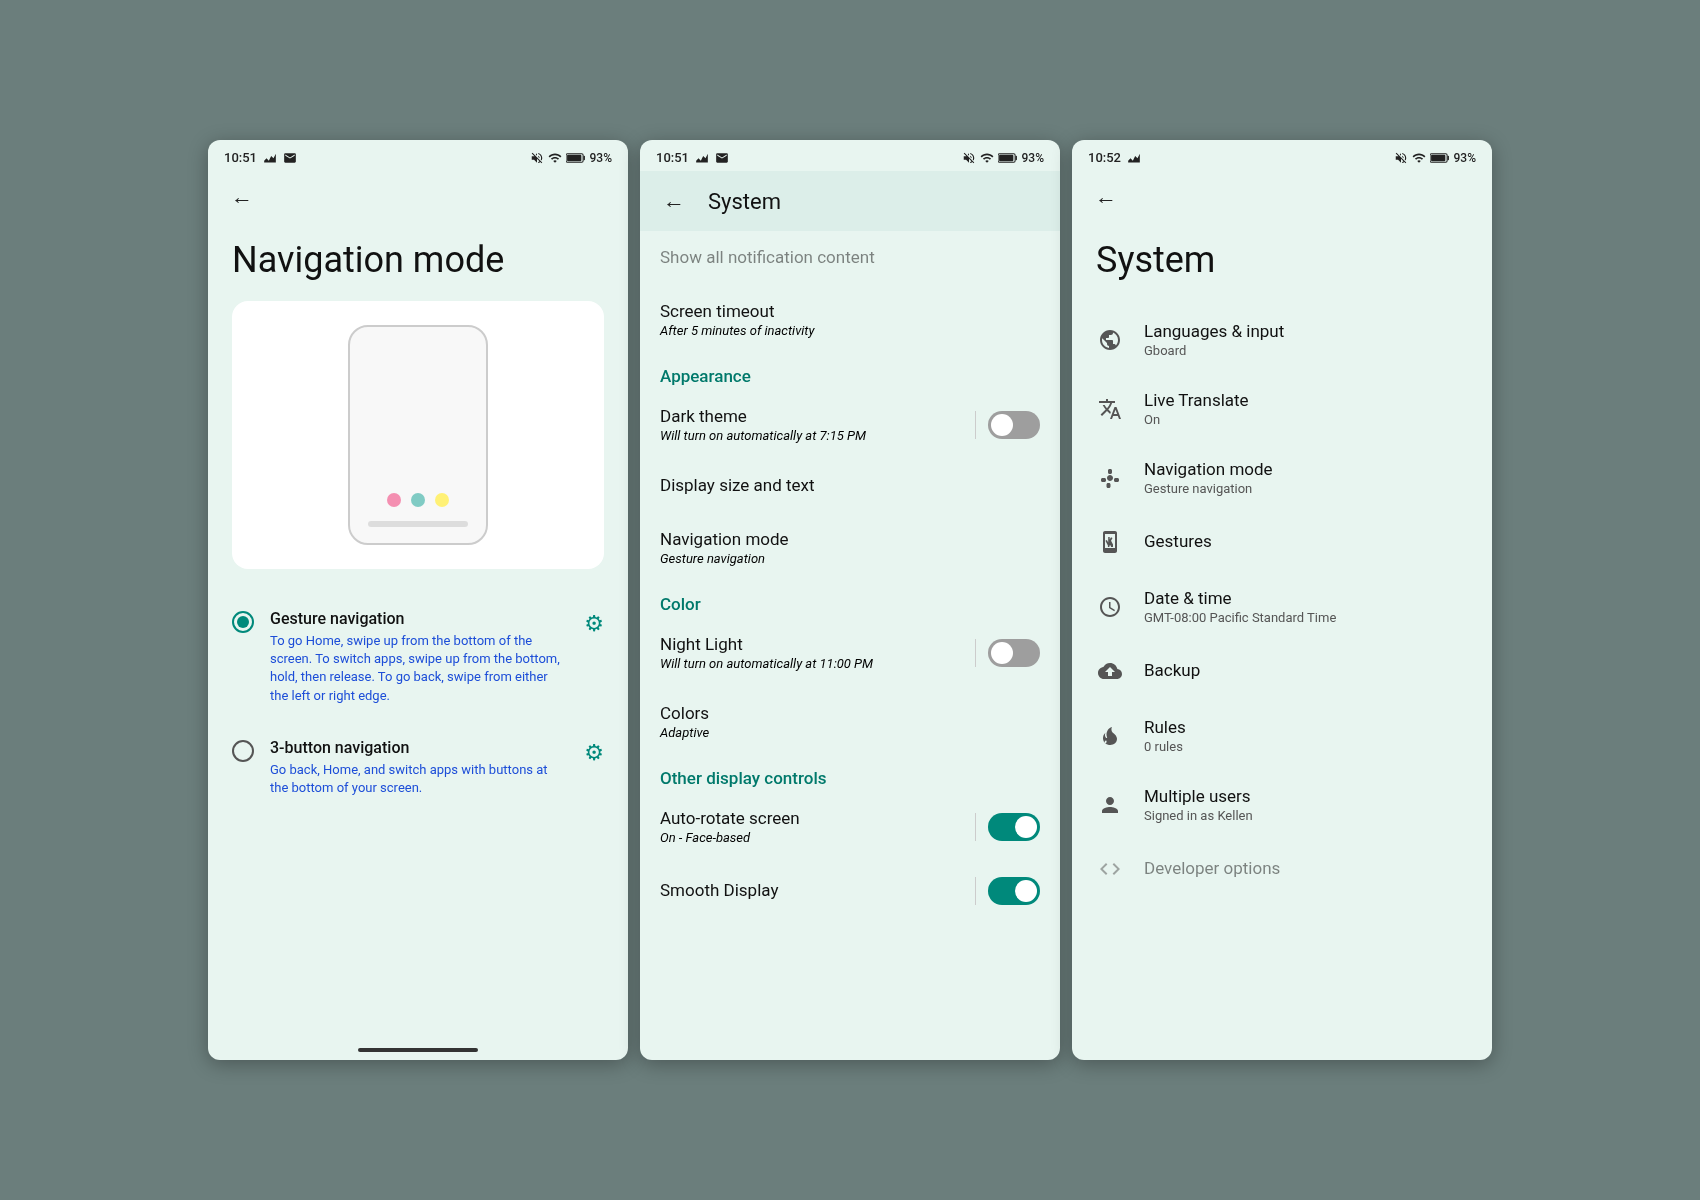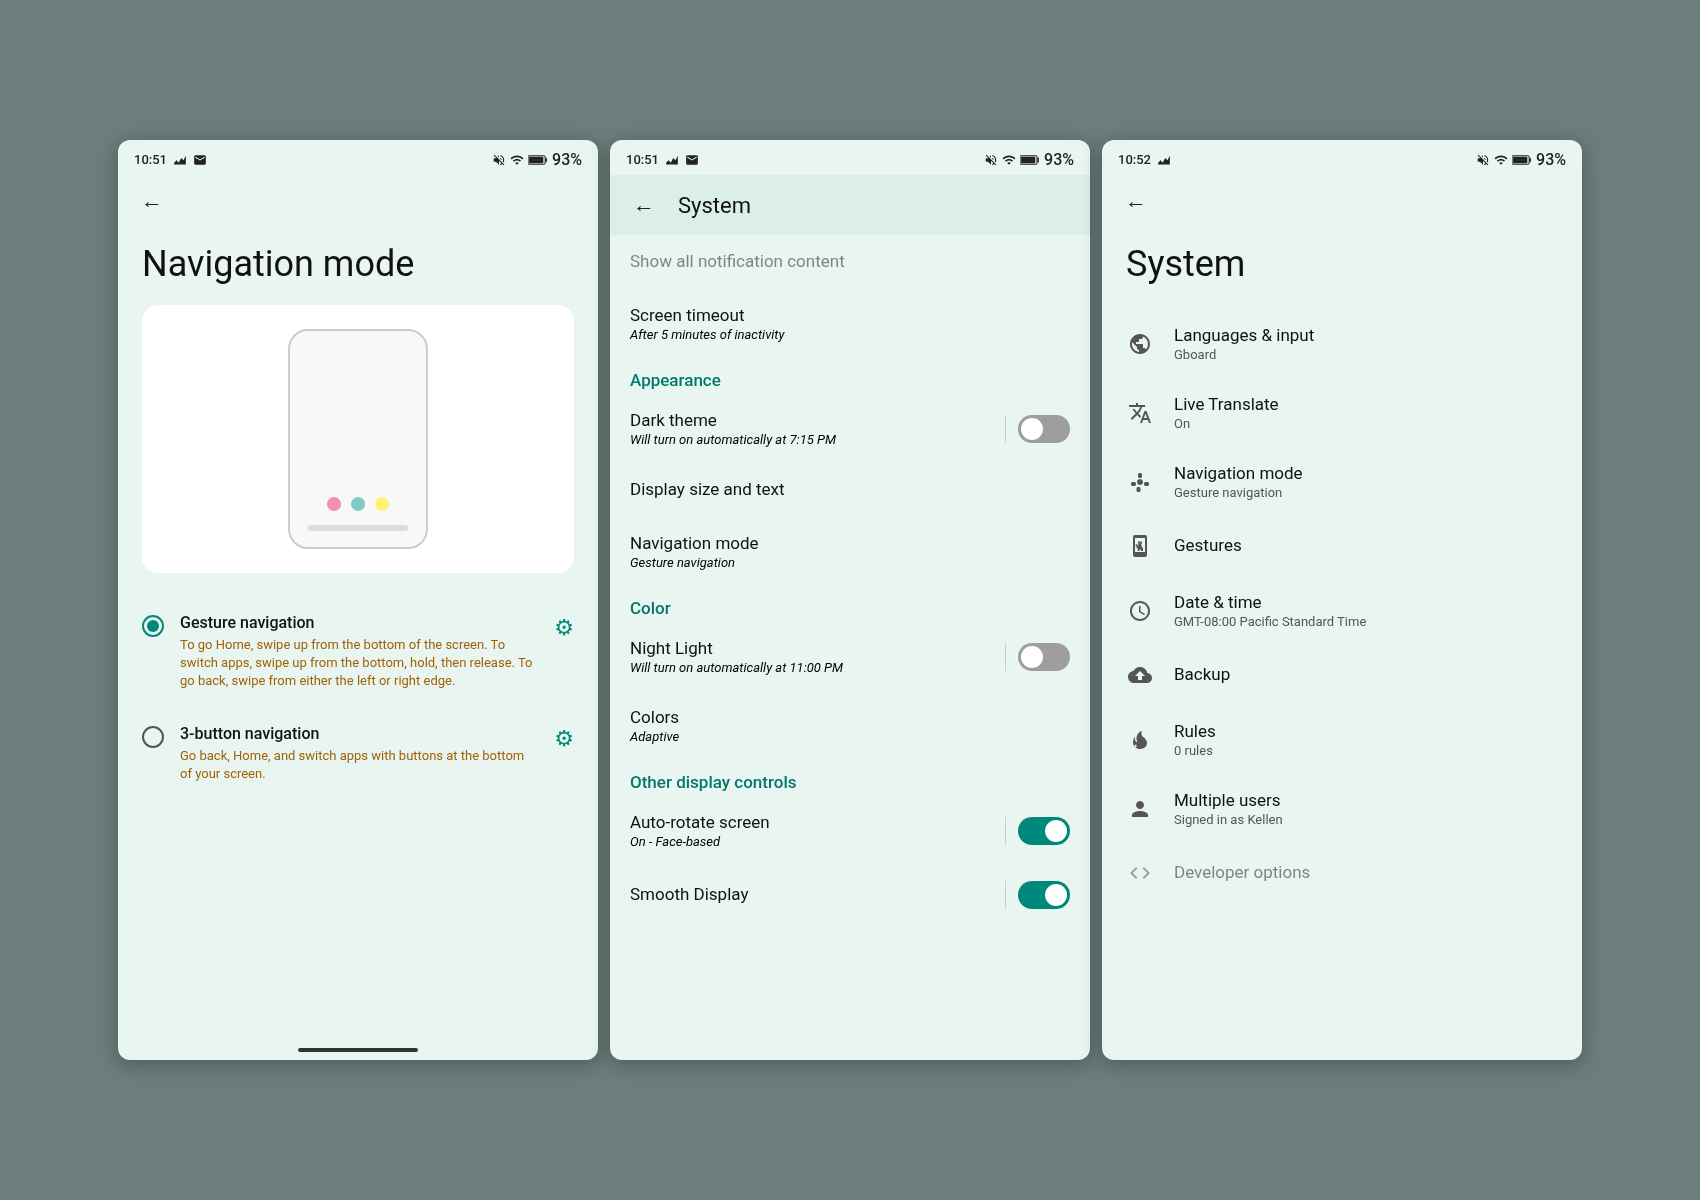--- a/index.html
+++ b/index.html
@@ -11,40 +11,40 @@
       min-height: 100vh;
       font-family: 'Roboto', Arial, sans-serif;
       padding: 20px;
     }
     .screens-container {
       display: flex;
       gap: 12px;
       align-items: flex-start;
     }
     .phone-screen {
-      width: 480px;
+      width: 420px;
       min-height: 920px;
       background: #e8f5f0;
       border-radius: 12px;
       overflow: hidden;
       display: flex;
       flex-direction: column;
       box-shadow: 0 4px 20px rgba(0,0,0,0.3);
     }
     .status-bar {
       display: flex;
       justify-content: space-between;
       align-items: center;
       padding: 10px 16px 6px;
       font-size: 13px;
       font-weight: 500;
       color: #222;
     }
     .status-left { display: flex; align-items: center; gap: 6px; }
-    .status-right { display: flex; align-items: center; gap: 4px; font-size: 16px; }
+    .status-right { display: flex; align-items: center; gap: 4px; font-size: 12px; }
 
     
     .screen1-content { flex: 1; padding: 0 24px 24px; }
     .back-btn {
       width: 36px;
       height: 36px;
       display: flex;
       align-items: center;
       justify-content: center;
       font-size: 22px;
@@ -119,21 +119,21 @@
       border-color: #00897b;
     }
     .radio-inner {
       width: 12px;
       height: 12px;
       border-radius: 50%;
       background: #00897b;
     }
     .nav-option-text { flex: 1; }
     .nav-option-title { font-size: 16px; font-weight: 500; color: #111; margin-bottom: 4px; }
-    .nav-option-desc { font-size: 13px; color: #a16207; line-height: 1.4; }
+    .nav-option-desc { font-size: 13px; color: #1d4ed8; line-height: 1.4; }
     .gear-icon {
       font-size: 22px;
       color: #00897b;
       margin-top: 2px;
       cursor: pointer;
     }
     .home-bar {
       width: 120px;
       height: 4px;
       background: #333;

